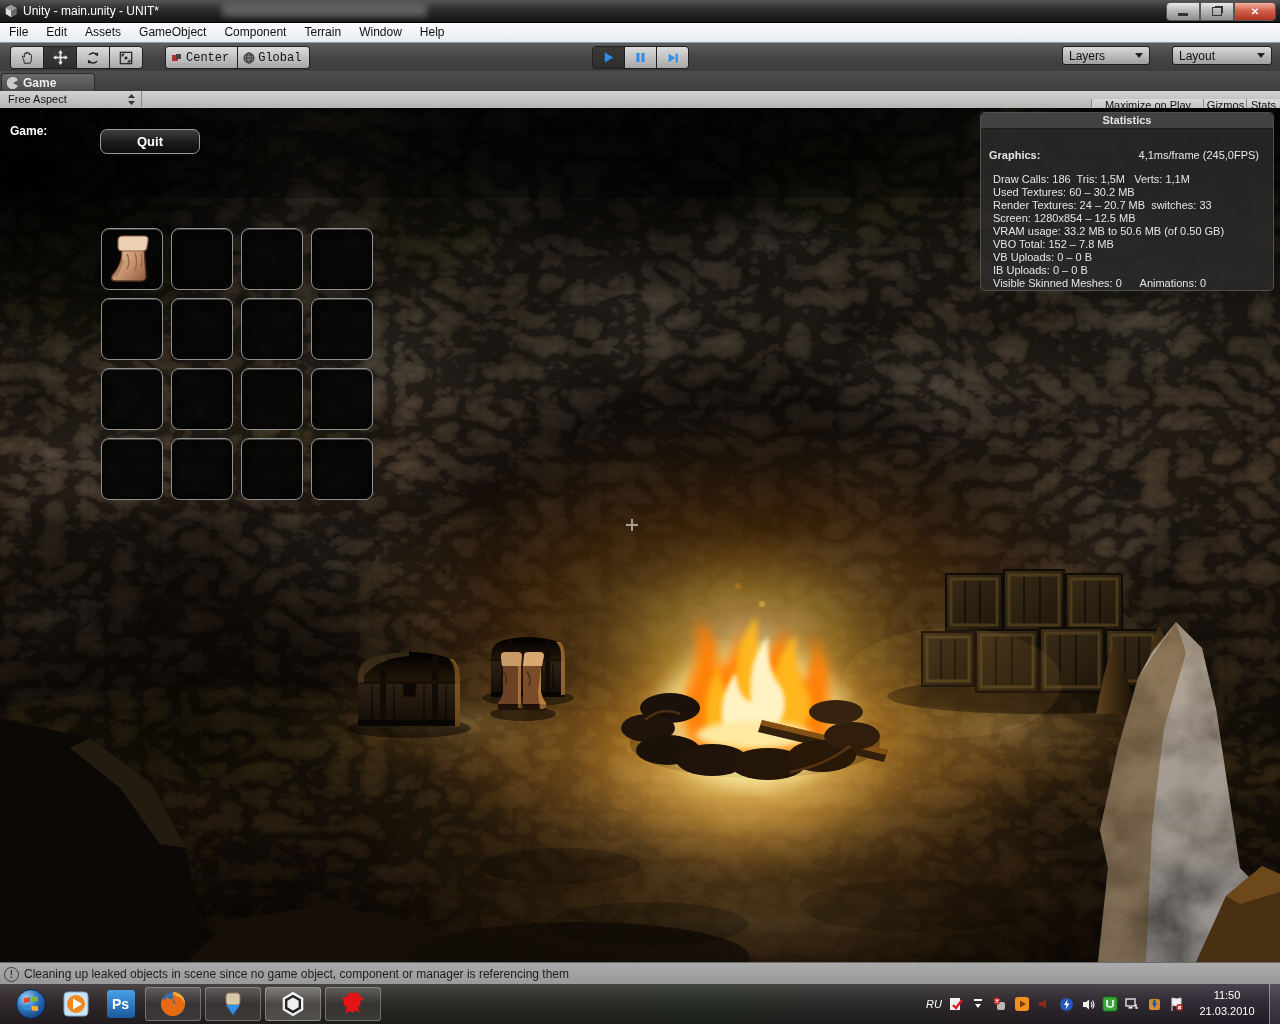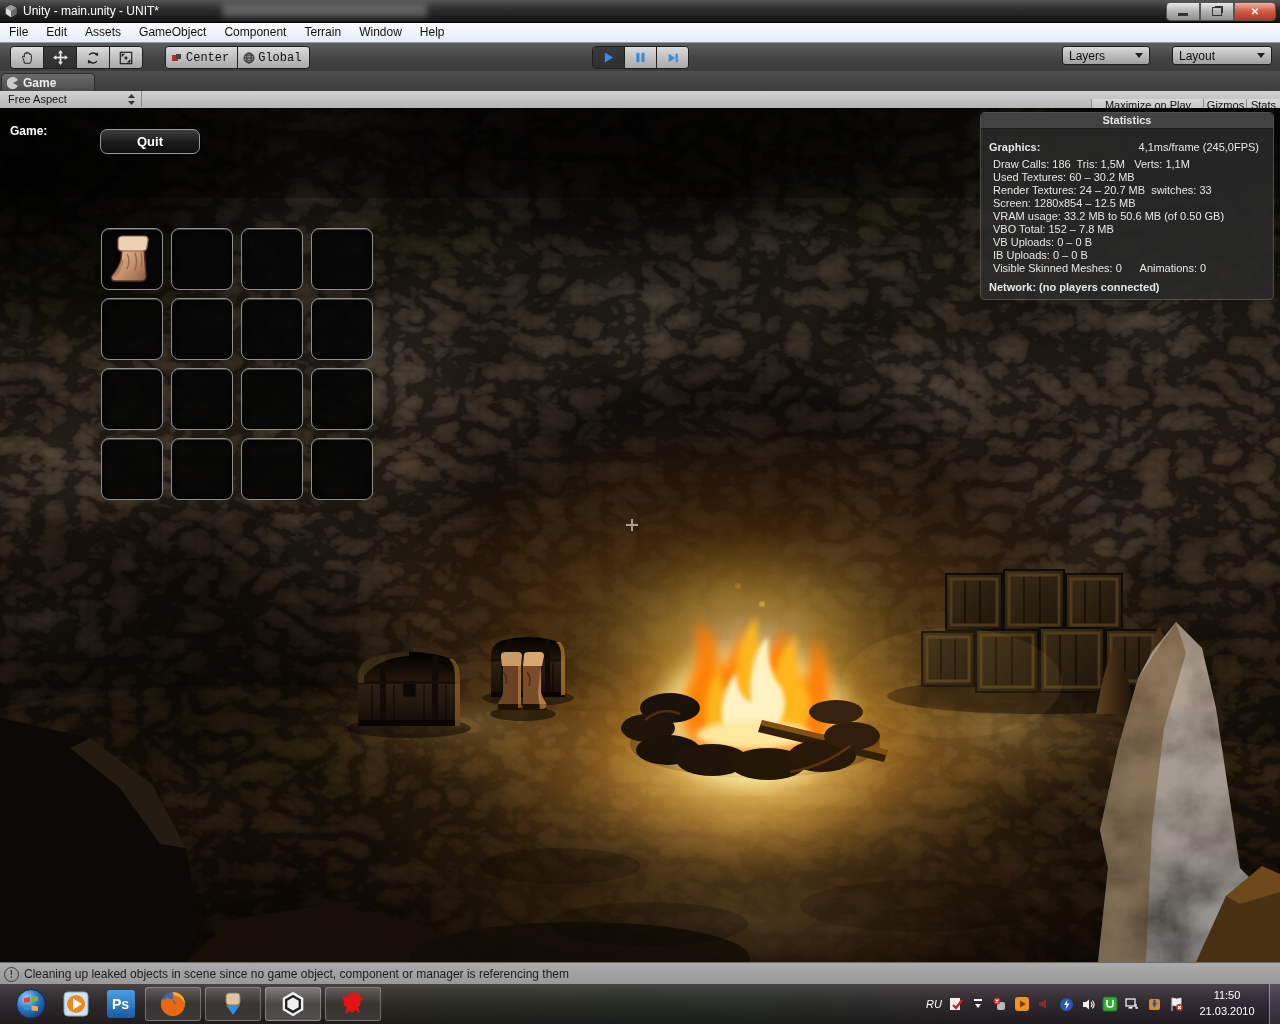--- a/index.html
+++ b/index.html
@@ -45,23 +45,23 @@
   #gameview{position:absolute;top:108px;left:0;width:1280px;height:854px;overflow:hidden;background:#181410;}
   #scene{position:absolute;top:0;left:0;}
 
   #item-label{position:absolute;left:10px;top:16px;color:#fff;font-size:12px;font-weight:bold;text-shadow:0 1px 2px #000;}
   #quit-btn{position:absolute;left:100px;top:21px;width:98px;height:23px;border-radius:7px;border:1px solid #999;background:linear-gradient(#3e3e3e,#1a1a1a 55%,#0d0d0d);color:#fff;font-size:13px;font-weight:bold;display:flex;align-items:center;justify-content:center;box-shadow:0 1px 3px rgba(0,0,0,.6);}
   #inventory{position:absolute;left:101px;top:120px;width:280px;display:grid;grid-template-columns:repeat(4,62px);grid-auto-rows:62px;gap:8px;}
   .slot{width:62px;height:62px;border-radius:8px;background:rgba(5,5,5,.92);border:1px solid #8f8f8f;box-shadow:inset 0 1px 0 rgba(255,255,255,.25), inset 0 0 6px rgba(0,0,0,.8);display:flex;align-items:center;justify-content:center;box-sizing:border-box;}
 
   #statspanel{position:absolute;left:980px;top:4px;width:292px;border-radius:5px;background:rgba(44,44,44,.82);border:1px solid rgba(120,120,120,.5);color:#e6e6e6;font-size:11px;}
   #statspanel .hdr{height:15px;background:rgba(70,70,70,.9);border-radius:5px 5px 0 0;border-bottom:1px solid rgba(20,20,20,.8);text-align:center;font-weight:bold;line-height:15px;}
-  #statspanel .graphics-row{display:flex;justify-content:space-between;padding:12px 14px 3px 8px;font-size:11px;}
+  #statspanel .graphics-row{display:flex;justify-content:space-between;padding:20px 14px 3px 8px;font-size:11px;}
   #statspanel .graphics-row .glabel{font-weight:bold;}
-  #statspanel ul{list-style:none;margin:2px 0 0 0;padding:0 6px 0 12px;}
+  #statspanel ul{list-style:none;margin:9px 0 0 0;padding:0 6px 0 12px;}
   #statspanel li{line-height:13px;white-space:pre;}
   #statspanel .network{font-weight:bold;padding:6px 8px 6px 8px;}
 
   #cursor{position:absolute;left:626px;top:411px;width:12px;height:12px;opacity:.75;}
   #cursor:before{content:"";position:absolute;left:5px;top:0;width:2px;height:12px;background:#cfcabe;}
   #cursor:after{content:"";position:absolute;left:0;top:5px;width:12px;height:2px;background:#cfcabe;}
 
   #statusbar{position:absolute;top:962px;left:0;width:1280px;height:22px;background:linear-gradient(#ababab,#989898);border-top:1px solid #6a6a6a;display:flex;align-items:center;color:#1c1c1c;font-size:12px;}
   #statusbar .info-icon{width:13px;height:13px;border-radius:50%;border:1px solid #3a3a3a;color:#3a3a3a;font-size:10px;font-weight:bold;display:flex;align-items:center;justify-content:center;margin:0 5px 0 4px;}
 
@@ -551,21 +551,20 @@
         <li>Draw Calls: 186  Tris: 1,5M   Verts: 1,1M</li>
         <li>Used Textures: 60 – 30.2 MB</li>
         <li>Render Textures: 24 – 20.7 MB  switches: 33</li>
         <li>Screen: 1280x854 – 12.5 MB</li>
         <li>VRAM usage: 33.2 MB to 50.6 MB (of 0.50 GB)</li>
         <li>VBO Total: 152 – 7.8 MB</li>
         <li>VB Uploads: 0 – 0 B</li>
         <li>IB Uploads: 0 – 0 B</li>
         <li>Visible Skinned Meshes: 0      Animations: 0</li>
       </ul>
-      <div class="network">Network: (no players connected)</div>
     </div>
 
     <div id="cursor"></div>
   </div>
 
   <div id="statusbar">
     <div class="info-icon">!</div>
     <span>Cleaning up leaked objects in scene since no game object, component or manager is referencing them</span>
   </div>
 

